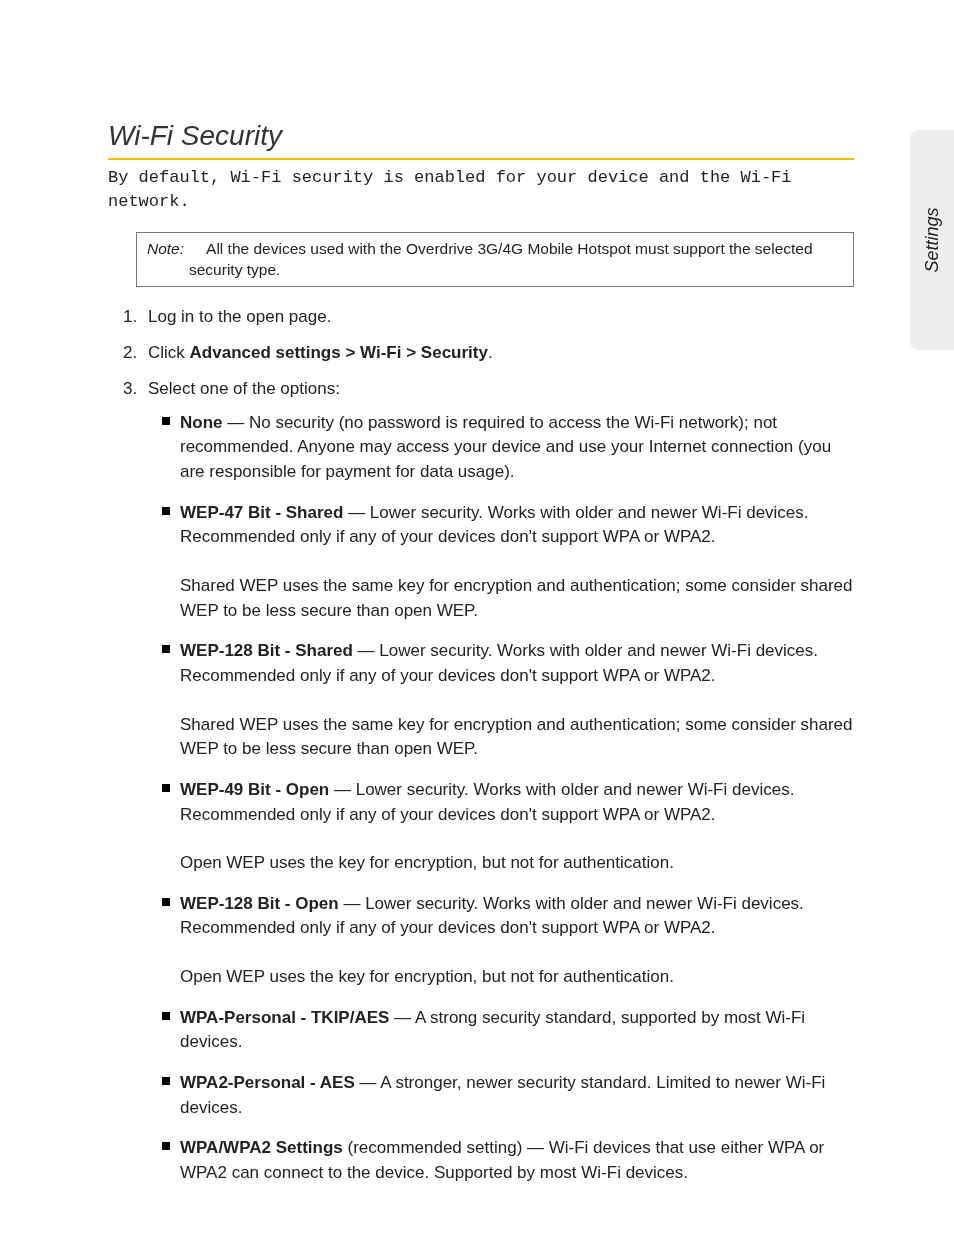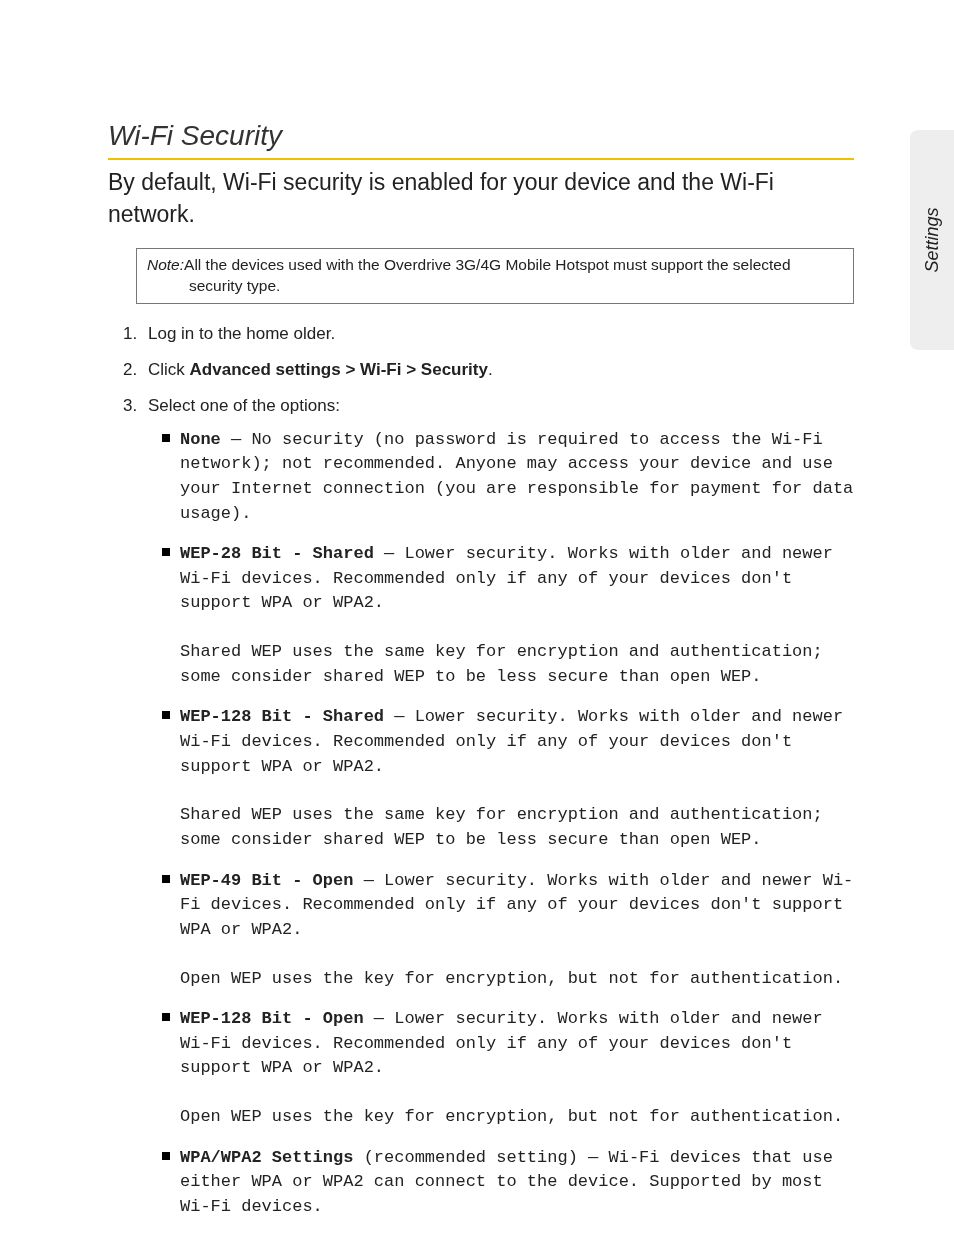--- a/index.html
+++ b/index.html
@@ -40,34 +40,35 @@
     font-style: italic;
     font-weight: 400;
     font-size: 28px;
     margin: 0 0 6px 0;
     padding-bottom: 6px;
     border-bottom: 2px solid #f0c000;
     color: #333;
   }
   p.intro {
     margin: 2px 0 18px 0;
-    font-size: 23px;
+    font-size: 17px;
     line-height: 1.4;
+    font-family: Liberation Mono, monospace;
   }
   .note-box {
     border: 1px solid #777;
     margin: 0 0 18px 28px;
     padding: 6px 10px 6px 10px;
     font-size: 15.5px;
     line-height: 1.35;
   }
   .note-box .note-label {
     font-style: italic;
     font-weight: 400;
-    margin-right: 0;
+    margin-right: 22px;
   }
   .note-body {
     display: block;
     padding-left: 42px;
     text-indent: -42px;
   }
   .lead {
     margin: 16px 0 10px 0;
     font-size: 17px;
   }
@@ -88,21 +89,20 @@
   ul.bullets {
     list-style: none;
     margin: 10px 0 0 0;
     padding-left: 14px;
   }
   ul.bullets > li {
     position: relative;
     padding-left: 18px;
     margin-bottom: 16px;
     line-height: 1.45;
-    font-family: Liberation Mono, monospace;
   }
   ul.bullets > li::before {
     content: "";
     position: absolute;
     left: 0;
     top: 6px;
     width: 8px;
     height: 8px;
     background: #000;
   }
@@ -126,48 +126,54 @@
 
   <div class="note-box">
     <span class="note-body">
       <span class="note-label">Note:</span><span>All the devices used with the Overdrive 3G/4G Mobile Hotspot must support the selected security type.</span>
     </span>
   </div>
 
 
   <ol class="steps">
     <li>
-      <span>Log in to the home older.</span>
+      <span>Log in to the open page.</span>
     </li>
     <li>
       <span>Click </span><span class="bold">Advanced settings &gt; Wi-Fi &gt; Security</span><span>.</span>
     </li>
     <li>
       <span>Select one of the options:</span>
       <ul class="bullets">
         <li>
           <span class="bold">None</span><span> — No security (no password is required to access the Wi-Fi network); not recommended. Anyone may access your device and use your Internet connection (you are responsible for payment for data usage).</span>
         </li>
         <li>
-          <span class="bold">WEP-28 Bit - Shared</span><span> — Lower security. Works with older and newer Wi-Fi devices. Recommended only if any of your devices don't support WPA or WPA2.</span>
+          <span class="bold">WEP-47 Bit - Shared</span><span> — Lower security. Works with older and newer Wi-Fi devices. Recommended only if any of your devices don't support WPA or WPA2.</span>
           <span class="sub-note">Shared WEP uses the same key for encryption and authentication; some consider shared WEP to be less secure than open WEP.</span>
         </li>
         <li>
           <span class="bold">WEP-128 Bit - Shared</span><span> — Lower security. Works with older and newer Wi-Fi devices. Recommended only if any of your devices don't support WPA or WPA2.</span>
           <span class="sub-note">Shared WEP uses the same key for encryption and authentication; some consider shared WEP to be less secure than open WEP.</span>
         </li>
         <li>
           <span class="bold">WEP-49 Bit - Open</span><span> — Lower security. Works with older and newer Wi-Fi devices. Recommended only if any of your devices don't support WPA or WPA2.</span>
           <span class="sub-note">Open WEP uses the key for encryption, but not for authentication.</span>
         </li>
         <li>
           <span class="bold">WEP-128 Bit - Open</span><span> — Lower security. Works with older and newer Wi-Fi devices. Recommended only if any of your devices don't support WPA or WPA2.</span>
           <span class="sub-note">Open WEP uses the key for encryption, but not for authentication.</span>
         </li>
         <li>
+          <span class="bold">WPA-Personal - TKIP/AES</span><span> — A strong security standard, supported by most Wi-Fi devices.</span>
+        </li>
+        <li>
+          <span class="bold">WPA2-Personal - AES</span><span> — A stronger, newer security standard. Limited to newer Wi-Fi devices.</span>
+        </li>
+        <li>
           <span class="bold">WPA/WPA2 Settings</span><span> (recommended setting) — Wi-Fi devices that use either WPA or WPA2 can connect to the device. Supported by most Wi-Fi devices.</span>
         </li>
       </ul>
     </li>
 
   </ol>
 
 </div>
 
 </body></html>

